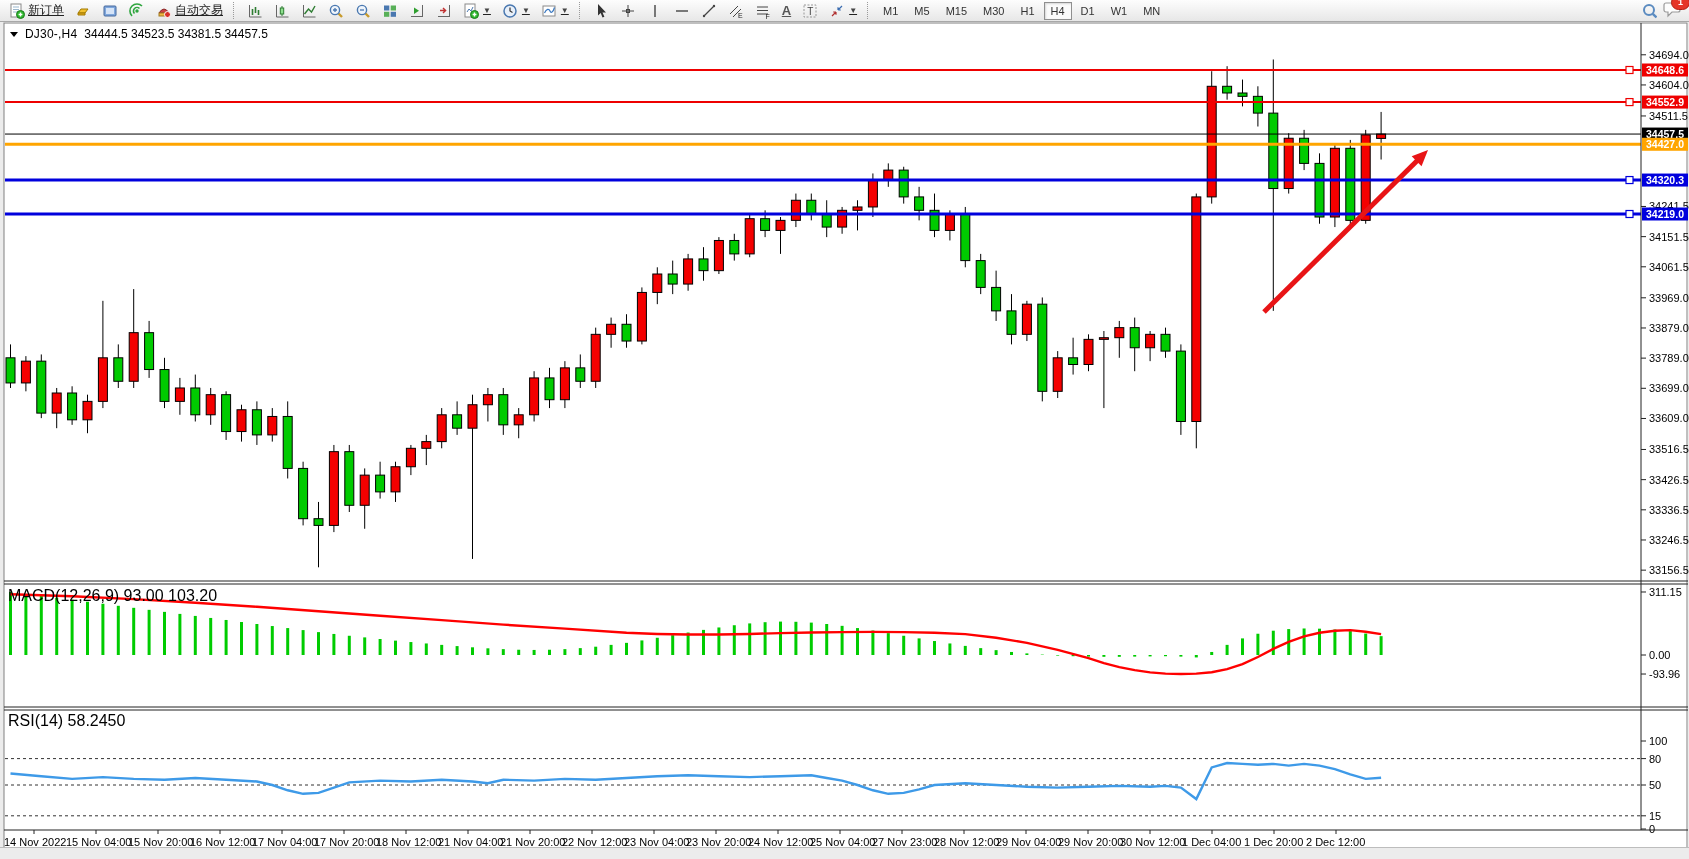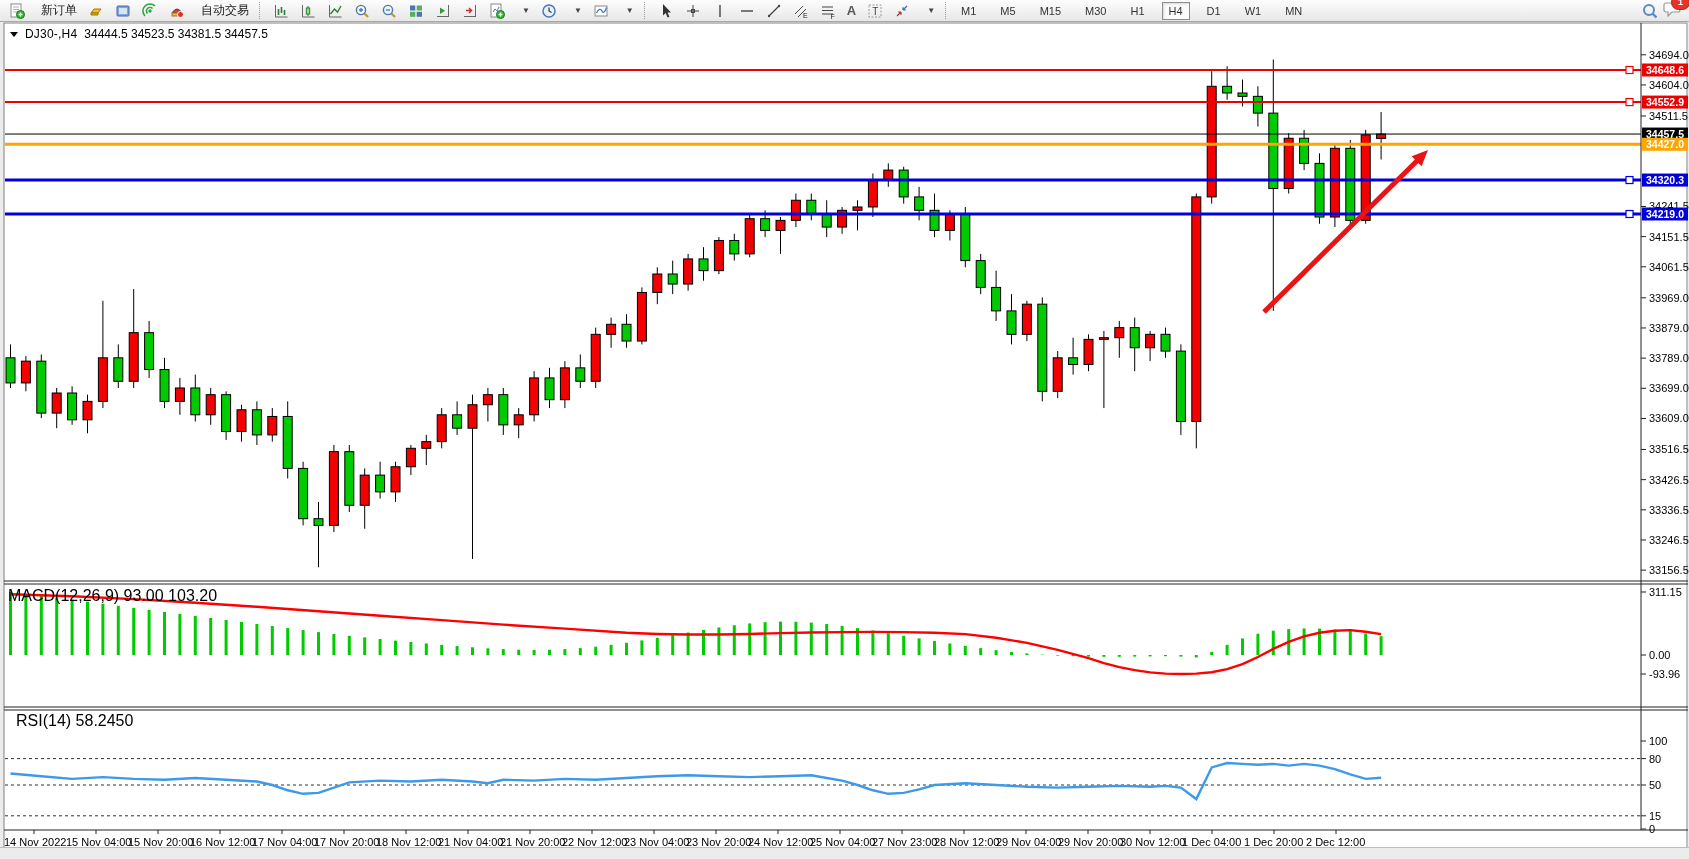--- a/index.html
+++ b/index.html
@@ -2,22 +2,22 @@
 <html><head>
 <meta charset="utf-8">
 <style>
   html,body{margin:0;padding:0;background:#cfcfcf;}
   .screen{position:relative;width:1689px;height:859px;background:#ececec;
     font-family:"Liberation Sans","DejaVu Sans",sans-serif;overflow:hidden;}
   
   .toolbar{position:absolute;left:0;top:0;width:1689px;height:22px;
     background:linear-gradient(#fdfdfd,#e7e7e7);border-bottom:1px solid #a8a8a8;
     display:flex;align-items:center;padding:0 4px;box-sizing:border-box;gap:1px;}
-  .tbtn{height:20px;display:inline-flex;align-items:center;gap:16px;padding:1px 4px;
-    border:1px solid transparent;border-radius:2px;font-size:12px;color:#222;cursor:default;}
+  .tbtn{height:20px;display:inline-flex;align-items:center;gap:3px;padding:1px 4px;
+    border:1px solid transparent;border-radius:2px;font-size:12px;color:#222;cursor:default;text-decoration:underline;}
   .ic{display:inline-flex;width:16px;height:16px;align-items:center;justify-content:center;}
   .caret{font-size:8px;color:#444;margin-left:1px;}
   .grip{width:3px;height:17px;border-left:1px dotted #9a9a9a;margin:0 4px;}
   .tf{font-size:11px;color:#333;padding:2px 6px;border:1px solid transparent;}
   .tf.active{background:#fbfbfb;border:1px solid #8f8f8f;box-shadow:inset 1px 1px 2px #d7d7d7;}
   .tb-right{margin-left:auto;display:flex;align-items:center;gap:6px;padding-right:2px;}
   .badge{position:absolute;top:-5px;right:-7px;min-width:13px;height:13px;border-radius:8px;
     background:#e53528;color:#fff;font-size:9px;font-weight:bold;display:flex;
     align-items:center;justify-content:center;padding:0 2px;border:1px solid #b32015;}
   .bubble-wrap{position:relative;}
@@ -231,21 +231,21 @@
           <svg width="16" height="16">
       <path d="M3 13l4-4M7 9H4.2M7 9v2.8" fill="none" stroke="#b03030" stroke-width="1.2"></path>
       <path d="M13 3L9 7M9 7h2.8M9 7V4.2" fill="none" stroke="#3a6cb0" stroke-width="1.2"></path>
           </svg>
         </span>
         <span class="caret">▼</span>
       </span>
 
     <span class="grip"></span>
 
-    <div id="tf-buttons" style="display:flex;align-items:center;gap:10px;">
+    <div id="tf-buttons" style="display:flex;align-items:center;gap:2px;">
         <span class="tf">M1</span>
         <span class="tf">M5</span>
         <span class="tf">M15</span>
         <span class="tf">M30</span>
         <span class="tf">H1</span>
         <span class="tf active">H4</span>
         <span class="tf">D1</span>
         <span class="tf">W1</span>
         <span class="tf">MN</span>
       </div>
@@ -271,21 +271,21 @@
   <div class="client">
     <div class="chart-title">
       <span class="tri-down"></span>
       <span style="letter-spacing:.2px;">DJ30-,H4</span>
       <span>34444.5 34523.5 34381.5 34457.5</span>
     </div>
     <div class="pane-label" style="left:8px;top:565px;">
       <span>MACD(12,26,9)</span>
       <span>93.00 103.20</span>
     </div>
-    <div class="pane-label" style="left:8px;top:690px;margin-left:8px;">
+    <div class="pane-label" style="left:8px;top:690px;">
       <span>RSI(14)</span>
       <span>58.2450</span>
     </div>
     <svg id="plot" width="1689" height="826" style="position:absolute;left:0;top:0;">
         <rect x="4" y="0" width="1684" height="826" fill="#ffffff"></rect>
         <line x1="10.5" y1="322.3947199999995" x2="10.5" y2="365.9707199999995" stroke="#000" stroke-width="1"></line>
         <rect x="6" y="335.8027199999995" width="9" height="25.139999999999986" fill="#00cb00" stroke="#000" stroke-width="1"></rect>
         <line x1="25.9" y1="334.1267199999995" x2="25.9" y2="369.3227199999995" stroke="#000" stroke-width="1"></line>
         <rect x="21.4" y="339.1547199999995" width="9" height="21.78800000000001" fill="#f40000" stroke="#000" stroke-width="1"></rect>
         <line x1="41.3" y1="332.45071999999954" x2="41.3" y2="396.1387199999995" stroke="#000" stroke-width="1"></line>

